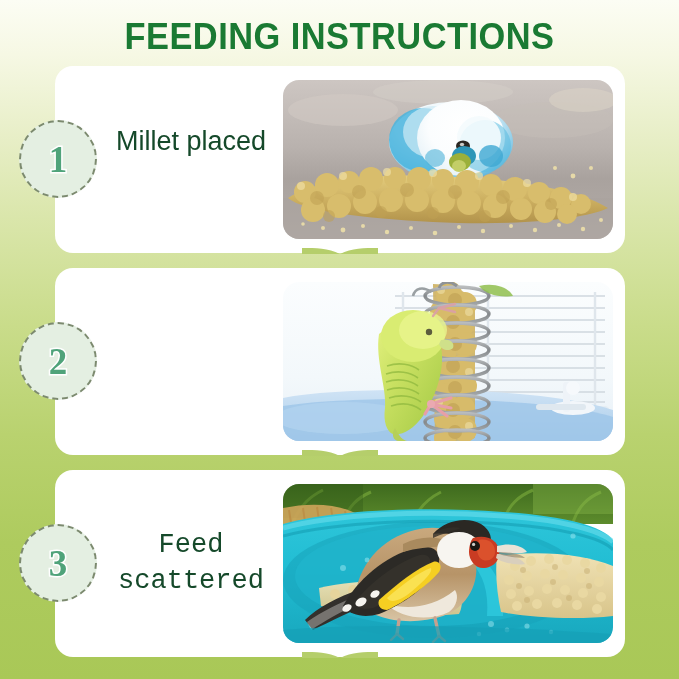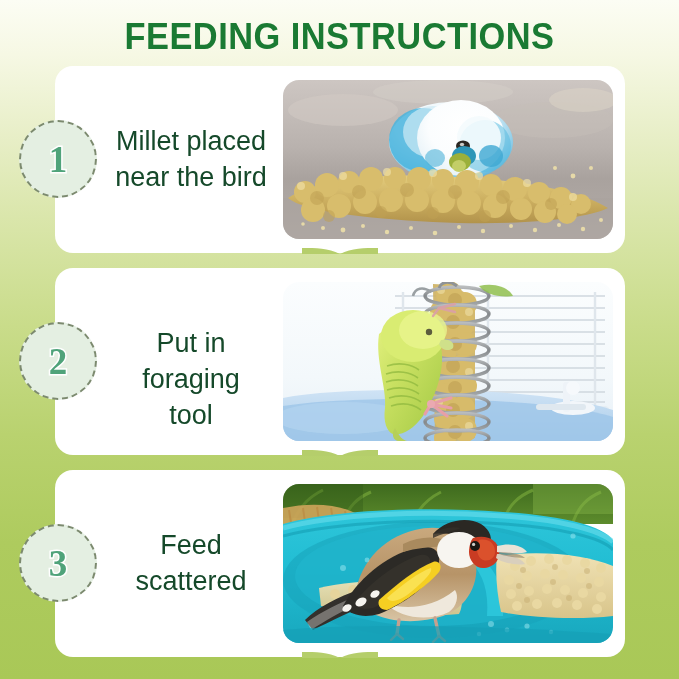--- a/index.html
+++ b/index.html
@@ -91,21 +91,21 @@
     left:105px;
     width:172px;
     text-align:center;
     color:#15492a;
     font-size:27px;
     line-height:1.33;
     font-family:"Liberation Sans", sans-serif;
   }
   #text1{top:124px;}
   #text2{top:326px;}
-  #text3{top:528px;}
+  #text3{top:528px;font-family:Liberation Mono, monospace;}
 
   
   .photo{
     position:absolute;
     left:283px;
     width:330px;height:159px;
     border-radius:16px;
     overflow:hidden;
   }
   #photo1{top:80px;}
@@ -127,21 +127,20 @@
       </svg>
     </div>
   </div>
 
   <div class="badge" id="badge1">
     <span class="badge-num">1</span>
   </div>
 
   <div class="step-text" id="text1">
     <div>Millet placed</div>
-    <div>near the bird</div>
   </div>
 
   <div class="photo" id="photo1">
     <svg viewBox="0 0 330 159" preserveAspectRatio="none">
       <defs>
         <linearGradient id="g1bg" x1="0" y1="0" x2="0" y2="1">
           <stop offset="0" stop-color="#cdc6c2"></stop>
           <stop offset="0.42" stop-color="#b9b2ae"></stop>
           <stop offset="0.62" stop-color="#a9a29e"></stop>
           <stop offset="1" stop-color="#b3aca7"></stop>
@@ -266,24 +265,20 @@
       <svg viewBox="0 0 76 20" preserveAspectRatio="none">
         <path d="M0,20 L0,14 C14,14 26,14 38,20 C50,14 62,14 76,14 L76,20 Z" fill="#b5ce6b"></path>
       </svg>
     </div>
   </div>
 
   <div class="badge" id="badge2">
     <span class="badge-num">2</span>
   </div>
 
-  <div class="step-text" id="text2">
-    <div>Put in foraging</div>
-    <div>tool</div>
-  </div>
 
   <div class="photo" id="photo2">
     <svg viewBox="0 0 330 159" preserveAspectRatio="none">
       <defs>
         <linearGradient id="g2bg" x1="0" y1="0" x2="0" y2="1">
           <stop offset="0" stop-color="#fbfdfe"></stop>
           <stop offset="0.6" stop-color="#f3f8fb"></stop>
           <stop offset="1" stop-color="#e7f0f7"></stop>
         </linearGradient>
         <linearGradient id="g2bird" x1="0" y1="0" x2="1" y2="1">

